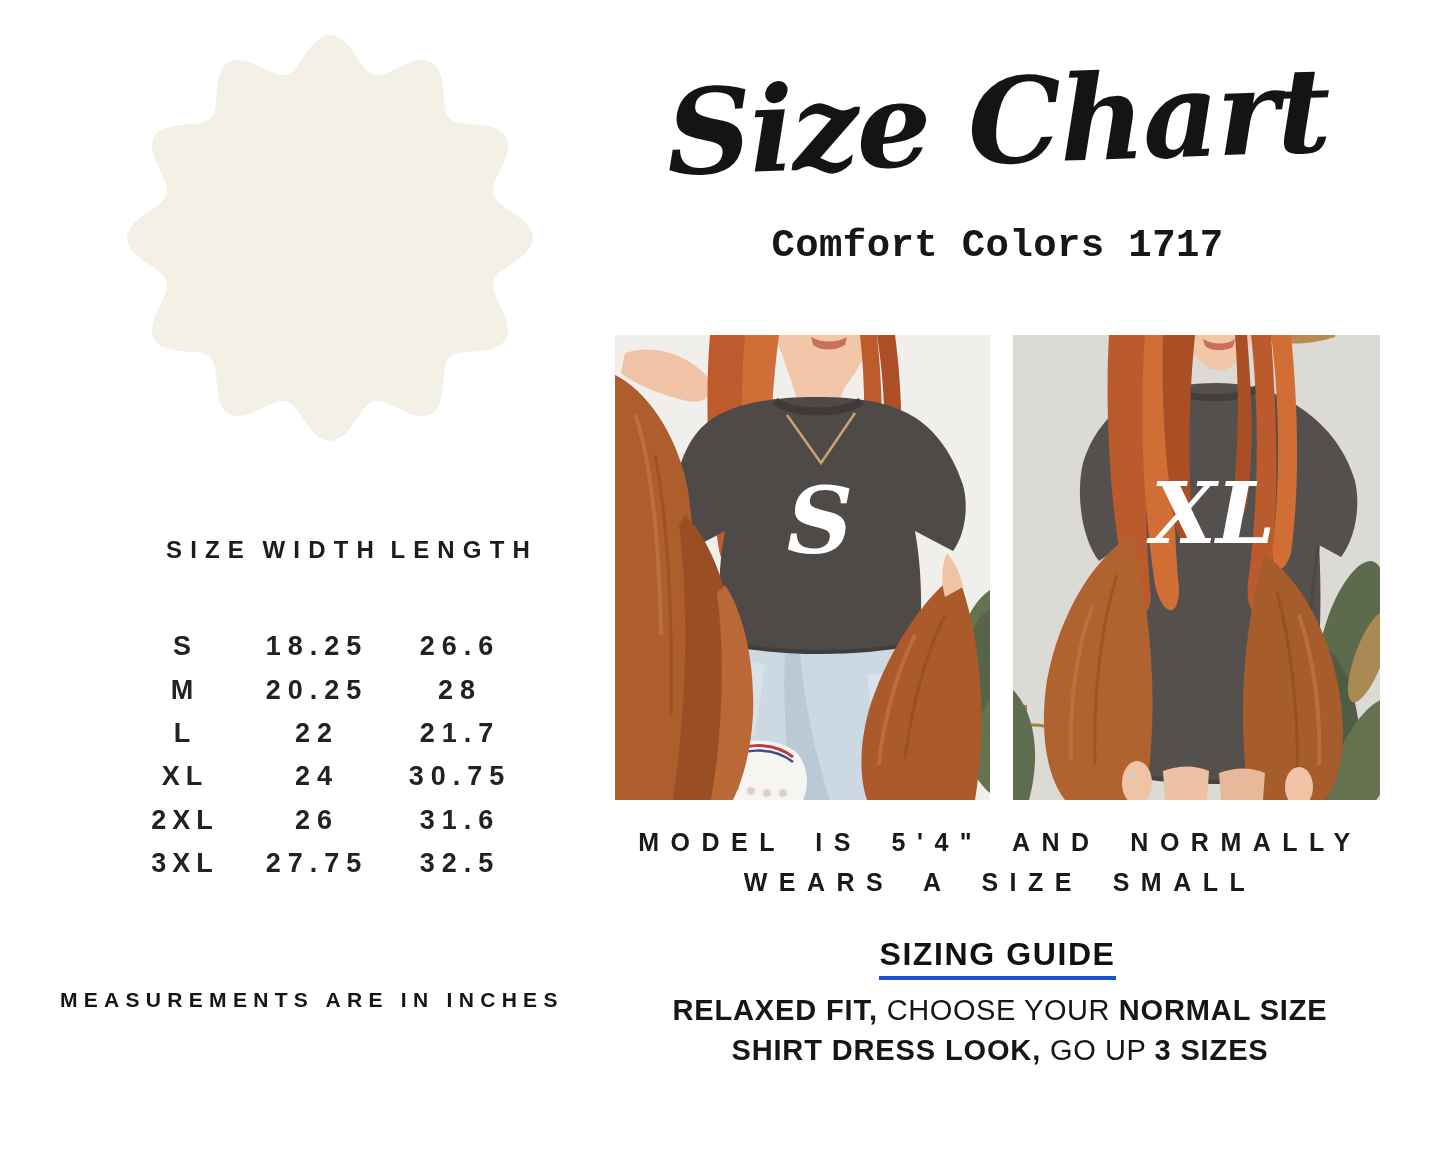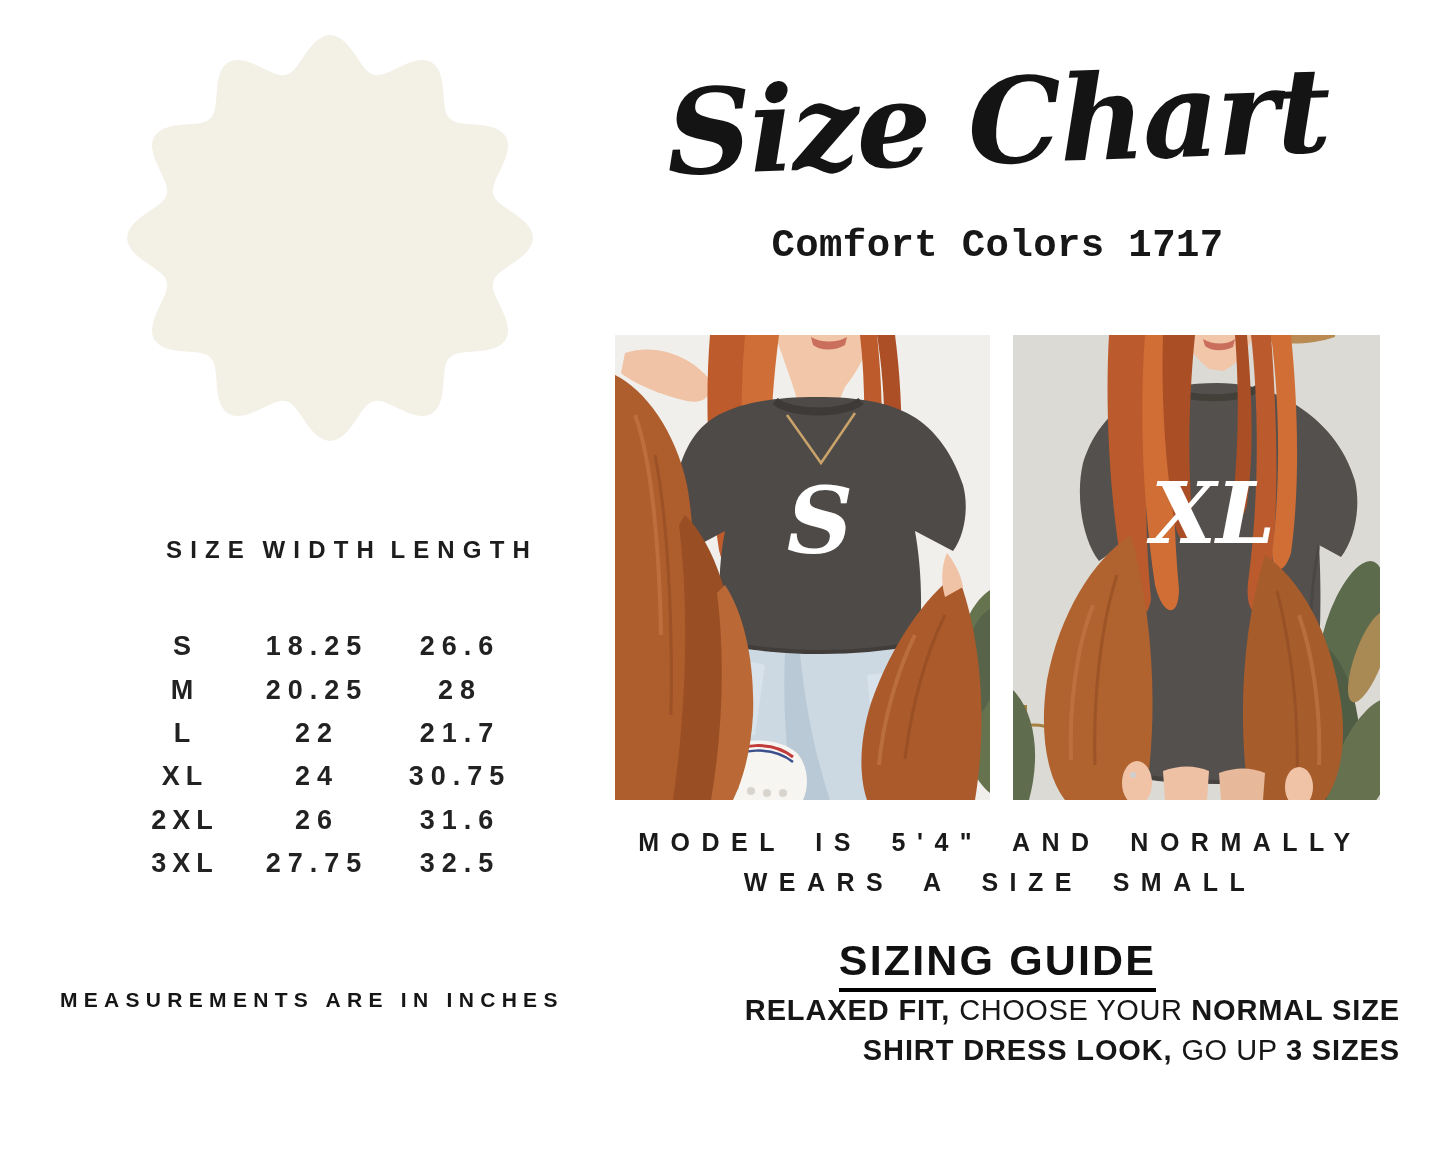--- a/index.html
+++ b/index.html
@@ -49,25 +49,25 @@
   .photo svg { display:block; }
 
   .model-note{
     position:absolute; left:610px; top:822px; width:780px; text-align:center;
     font-weight:bold; font-size:25px; letter-spacing:0.46em; word-spacing:0.45em;
     line-height:40px; color:#1a1a1a;
   }
 
   .sg-heading-wrap{ position:absolute; left:615px; top:936px; width:765px; text-align:center; }
   .sg-heading{
-    display:inline-block; font-weight:bold; font-size:43px; letter-spacing:0.05em;
-    color:#111; border-bottom:4px solid #000000; padding-bottom:3px;
+    display:inline-block; font-weight:bold; font-size:32px; letter-spacing:0.05em;
+    color:#111; border-bottom:4px solid #1d4ed8; padding-bottom:3px;
   }
   .sg-lines{
-    position:absolute; left:600px; top:990px; width:800px; text-align:right;
+    position:absolute; left:600px; top:990px; width:800px; text-align:center;
     font-size:29px; line-height:40px; color:#161616;
   }
   .sg-lines .seg   { font-weight:normal; letter-spacing:0.02em; }
   .sg-lines .seg.b { font-weight:bold;   letter-spacing:0.03em; }
 </style>
 </head>
 <body>
 
 <div id="canvas">
 

